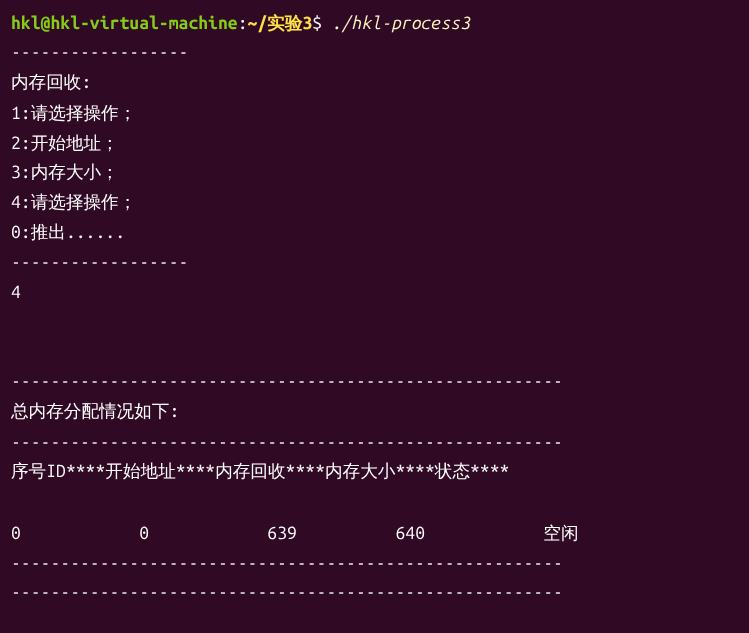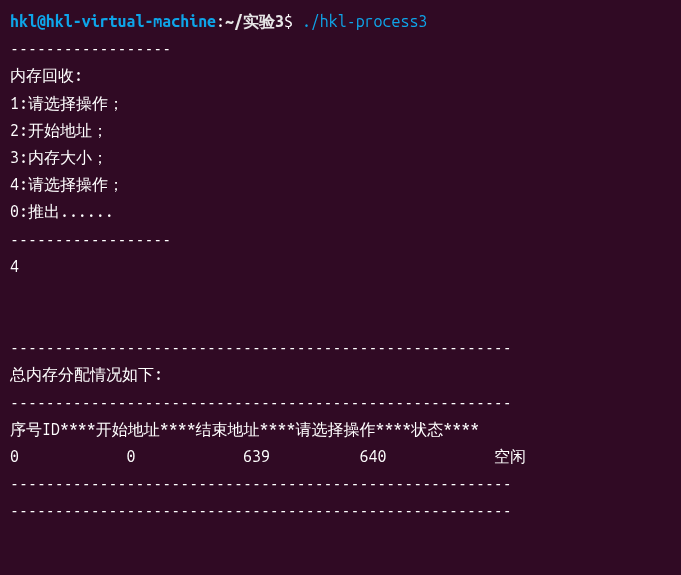--- a/index.html
+++ b/index.html
@@ -15,63 +15,65 @@
       line-height: 1.7;
       width: 681px;
       height: 575px;
       padding: 8px 10px;
       overflow: hidden;
     }
     .prompt-line {
       white-space: pre;
     }
     .prompt-user {
-      color: #0ea5e9;
+      color: #84cc16;
       font-weight: bold;
     }
     .prompt-colon {
       color: #ffffff;
     }
     .prompt-path {
-      color: #e5e5e5;
+      color: #fde047;
       font-weight: bold;
       text-align: center;
     }
     .prompt-dollar {
       color: #ffffff;
     }
     .command {
-      color: #0ea5e9;
+      color: #fef9c3;
+      font-style: italic;
     }
     .output-line {
       color: #ffffff;
       white-space: pre;
     }
     .blank-line {
       height: 1.7em;
     }
     .table-row {
       color: #ffffff;
       white-space: pre;
+      margin-top: 29px;
     }
   </style>
 </head>
 <body>
 
 <div class="prompt-line"><span class="prompt-user">hkl@hkl-virtual-machine</span><span class="prompt-colon">:</span><span class="prompt-path">~/实验3</span><span class="prompt-dollar">$ </span><span class="command">./hkl-process3</span></div>
 <div class="output-line">------------------</div>
 <div class="output-line">内存回收:</div>
 <div class="output-line">1:请选择操作；</div>
 <div class="output-line">2:开始地址；</div>
 <div class="output-line">3:内存大小；</div>
 <div class="output-line">4:请选择操作；</div>
 <div class="output-line">0:推出......</div>
 <div class="output-line">------------------</div>
 <div class="output-line">4</div>
 <div class="blank-line"></div>
 <div class="blank-line"></div>
 <div class="output-line">--------------------------------------------------------</div>
 <div class="output-line">总内存分配情况如下:</div>
 <div class="output-line">--------------------------------------------------------</div>
-<div class="output-line">序号ID****开始地址****结束地址****请选择操作****状态****</div>
+<div class="output-line">序号ID****开始地址****内存回收****内存大小****状态****</div>
 <div class="table-row"><span>0</span>            <span>0</span>            <span>639</span>          <span>640</span>            <span>空闲</span></div>
 <div class="output-line">--------------------------------------------------------</div>
 <div class="output-line">--------------------------------------------------------</div>
 
 </body></html>

